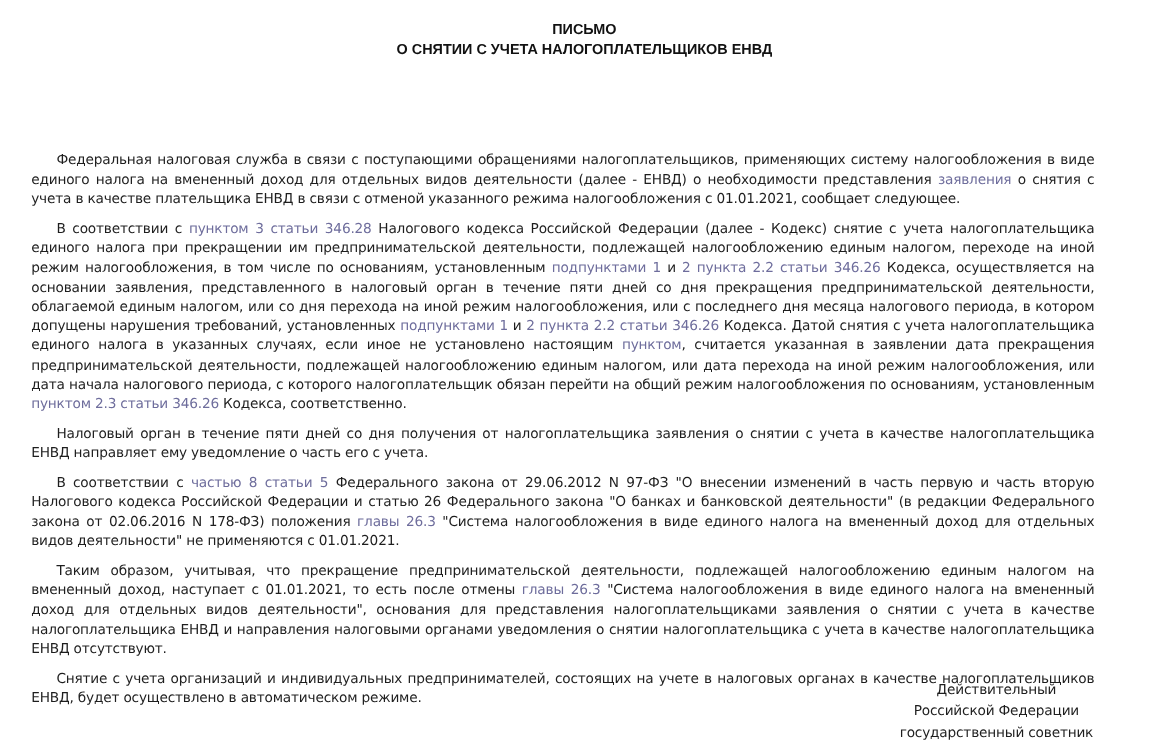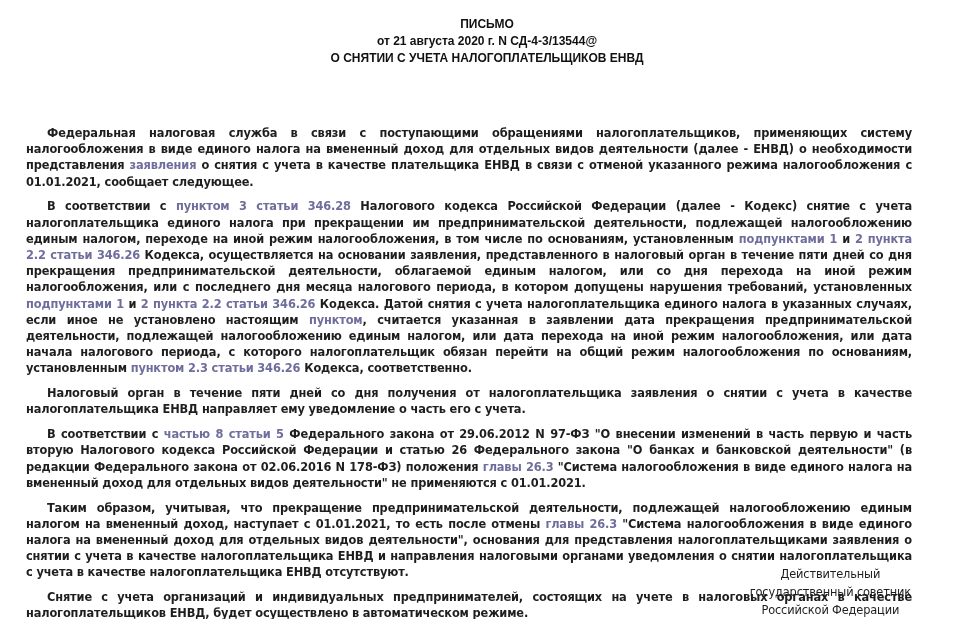--- a/index.html
+++ b/index.html
@@ -1,44 +1,43 @@
 <!DOCTYPE html>
 <html><head>
   <meta charset="utf-8">
   <style>
     html, body { margin: 0; padding: 0; background: #ffffff; }
     body { width: 974px; height: 619px; overflow: hidden; position: relative; font-family: "DejaVu Sans", sans-serif; color: #1e1e1e; }
     .header { position: absolute; left: 0; top: 16px; width: 974px; text-align: center; font-family: "Liberation Sans", sans-serif; font-weight: bold; font-size: 12px; color: #111; }
     .header .line { height: 17px; line-height: 17px; }
     .header .title { }
     .body { position: absolute; left: 26px; top: 125px; width: 886px; font-size: 11.4px; line-height: 16.2px; letter-spacing: -0.15px; }
-    .body p { margin: 0 0 8.6px 0; text-align: justify; text-indent: 21px; font-weight: bold; }
+    .body p { margin: 0 0 8.6px 0; text-align: justify; text-indent: 21px; }
     .lnk { color: #6e6d9c; text-decoration: none; cursor: pointer; }
     .sign { position: absolute; right: 63px; top: 565px; text-align: center; font-size: 11.4px; line-height: 18px; letter-spacing: -0.15px; }
   </style>
 </head>
 <body>
 
 <div class="header">
   <div class="line">ПИСЬМО</div>
-  <div class="line">от 21 августа 2020 г. N СД-4-3/13544@</div>
   <div class="line title">О СНЯТИИ С УЧЕТА НАЛОГОПЛАТЕЛЬЩИКОВ ЕНВД</div>
 </div>
 
 <div class="body">
   <p><span>Федеральная налоговая служба в связи с поступающими обращениями налогоплательщиков, применяющих систему налогообложения в виде единого налога на вмененный доход для отдельных видов деятельности (далее - ЕНВД) о необходимости представления </span><a class="lnk">заявления</a><span> о снятия с учета в качестве плательщика ЕНВД в связи с отменой указанного режима налогообложения с 01.01.2021, сообщает следующее.</span></p>
 
   <p><span>В соответствии с </span><a class="lnk">пунктом 3 статьи 346.28</a><span> Налогового кодекса Российской Федерации (далее - Кодекс) снятие с учета налогоплательщика единого налога при прекращении им предпринимательской деятельности, подлежащей налогообложению единым налогом, переходе на иной режим налогообложения, в том числе по основаниям, установленным </span><a class="lnk">подпунктами 1</a><span> и </span><a class="lnk">2 пункта 2.2 статьи 346.26</a><span> Кодекса, осуществляется на основании заявления, представленного в налоговый орган в течение пяти дней со дня прекращения предпринимательской деятельности, облагаемой единым налогом, или со дня перехода на иной режим налогообложения, или с последнего дня месяца налогового периода, в котором допущены нарушения требований, установленных </span><a class="lnk">подпунктами 1</a><span> и </span><a class="lnk">2 пункта 2.2 статьи 346.26</a><span> Кодекса. Датой снятия с учета налогоплательщика единого налога в указанных случаях, если иное не установлено настоящим </span><a class="lnk">пунктом</a><span>, считается указанная в заявлении дата прекращения предпринимательской деятельности, подлежащей налогообложению единым налогом, или дата перехода на иной режим налогообложения, или дата начала налогового периода, с которого налогоплательщик обязан перейти на общий режим налогообложения по основаниям, установленным </span><a class="lnk">пунктом 2.3 статьи 346.26</a><span> Кодекса, соответственно.</span></p>
 
   <p><span>Налоговый орган в течение пяти дней со дня получения от налогоплательщика заявления о снятии с учета в качестве налогоплательщика ЕНВД направляет ему уведомление о часть его с учета.</span></p>
 
   <p><span>В соответствии с </span><a class="lnk">частью 8 статьи 5</a><span> Федерального закона от 29.06.2012 N 97-ФЗ "О внесении изменений в часть первую и часть вторую Налогового кодекса Российской Федерации и статью 26 Федерального закона "О банках и банковской деятельности" (в редакции Федерального закона от 02.06.2016 N 178-ФЗ) положения </span><a class="lnk">главы 26.3</a><span> "Система налогообложения в виде единого налога на вмененный доход для отдельных видов деятельности" не применяются с 01.01.2021.</span></p>
 
   <p><span>Таким образом, учитывая, что прекращение предпринимательской деятельности, подлежащей налогообложению единым налогом на вмененный доход, наступает с 01.01.2021, то есть после отмены </span><a class="lnk">главы 26.3</a><span> "Система налогообложения в виде единого налога на вмененный доход для отдельных видов деятельности", основания для представления налогоплательщиками заявления о снятии с учета в качестве налогоплательщика ЕНВД и направления налоговыми органами уведомления о снятии налогоплательщика с учета в качестве налогоплательщика ЕНВД отсутствуют.</span></p>
 
   <p><span>Снятие с учета организаций и индивидуальных предпринимателей, состоящих на учете в налоговых органах в качестве налогоплательщиков ЕНВД, будет осуществлено в автоматическом режиме.</span></p>
 </div>
 
 <div class="sign">
   <div>Действительный</div>
+  <div>Российской Федерации</div>
   <div>государственный советник</div>
-  <div>Российской Федерации</div>
 </div>
 
 </body></html>

